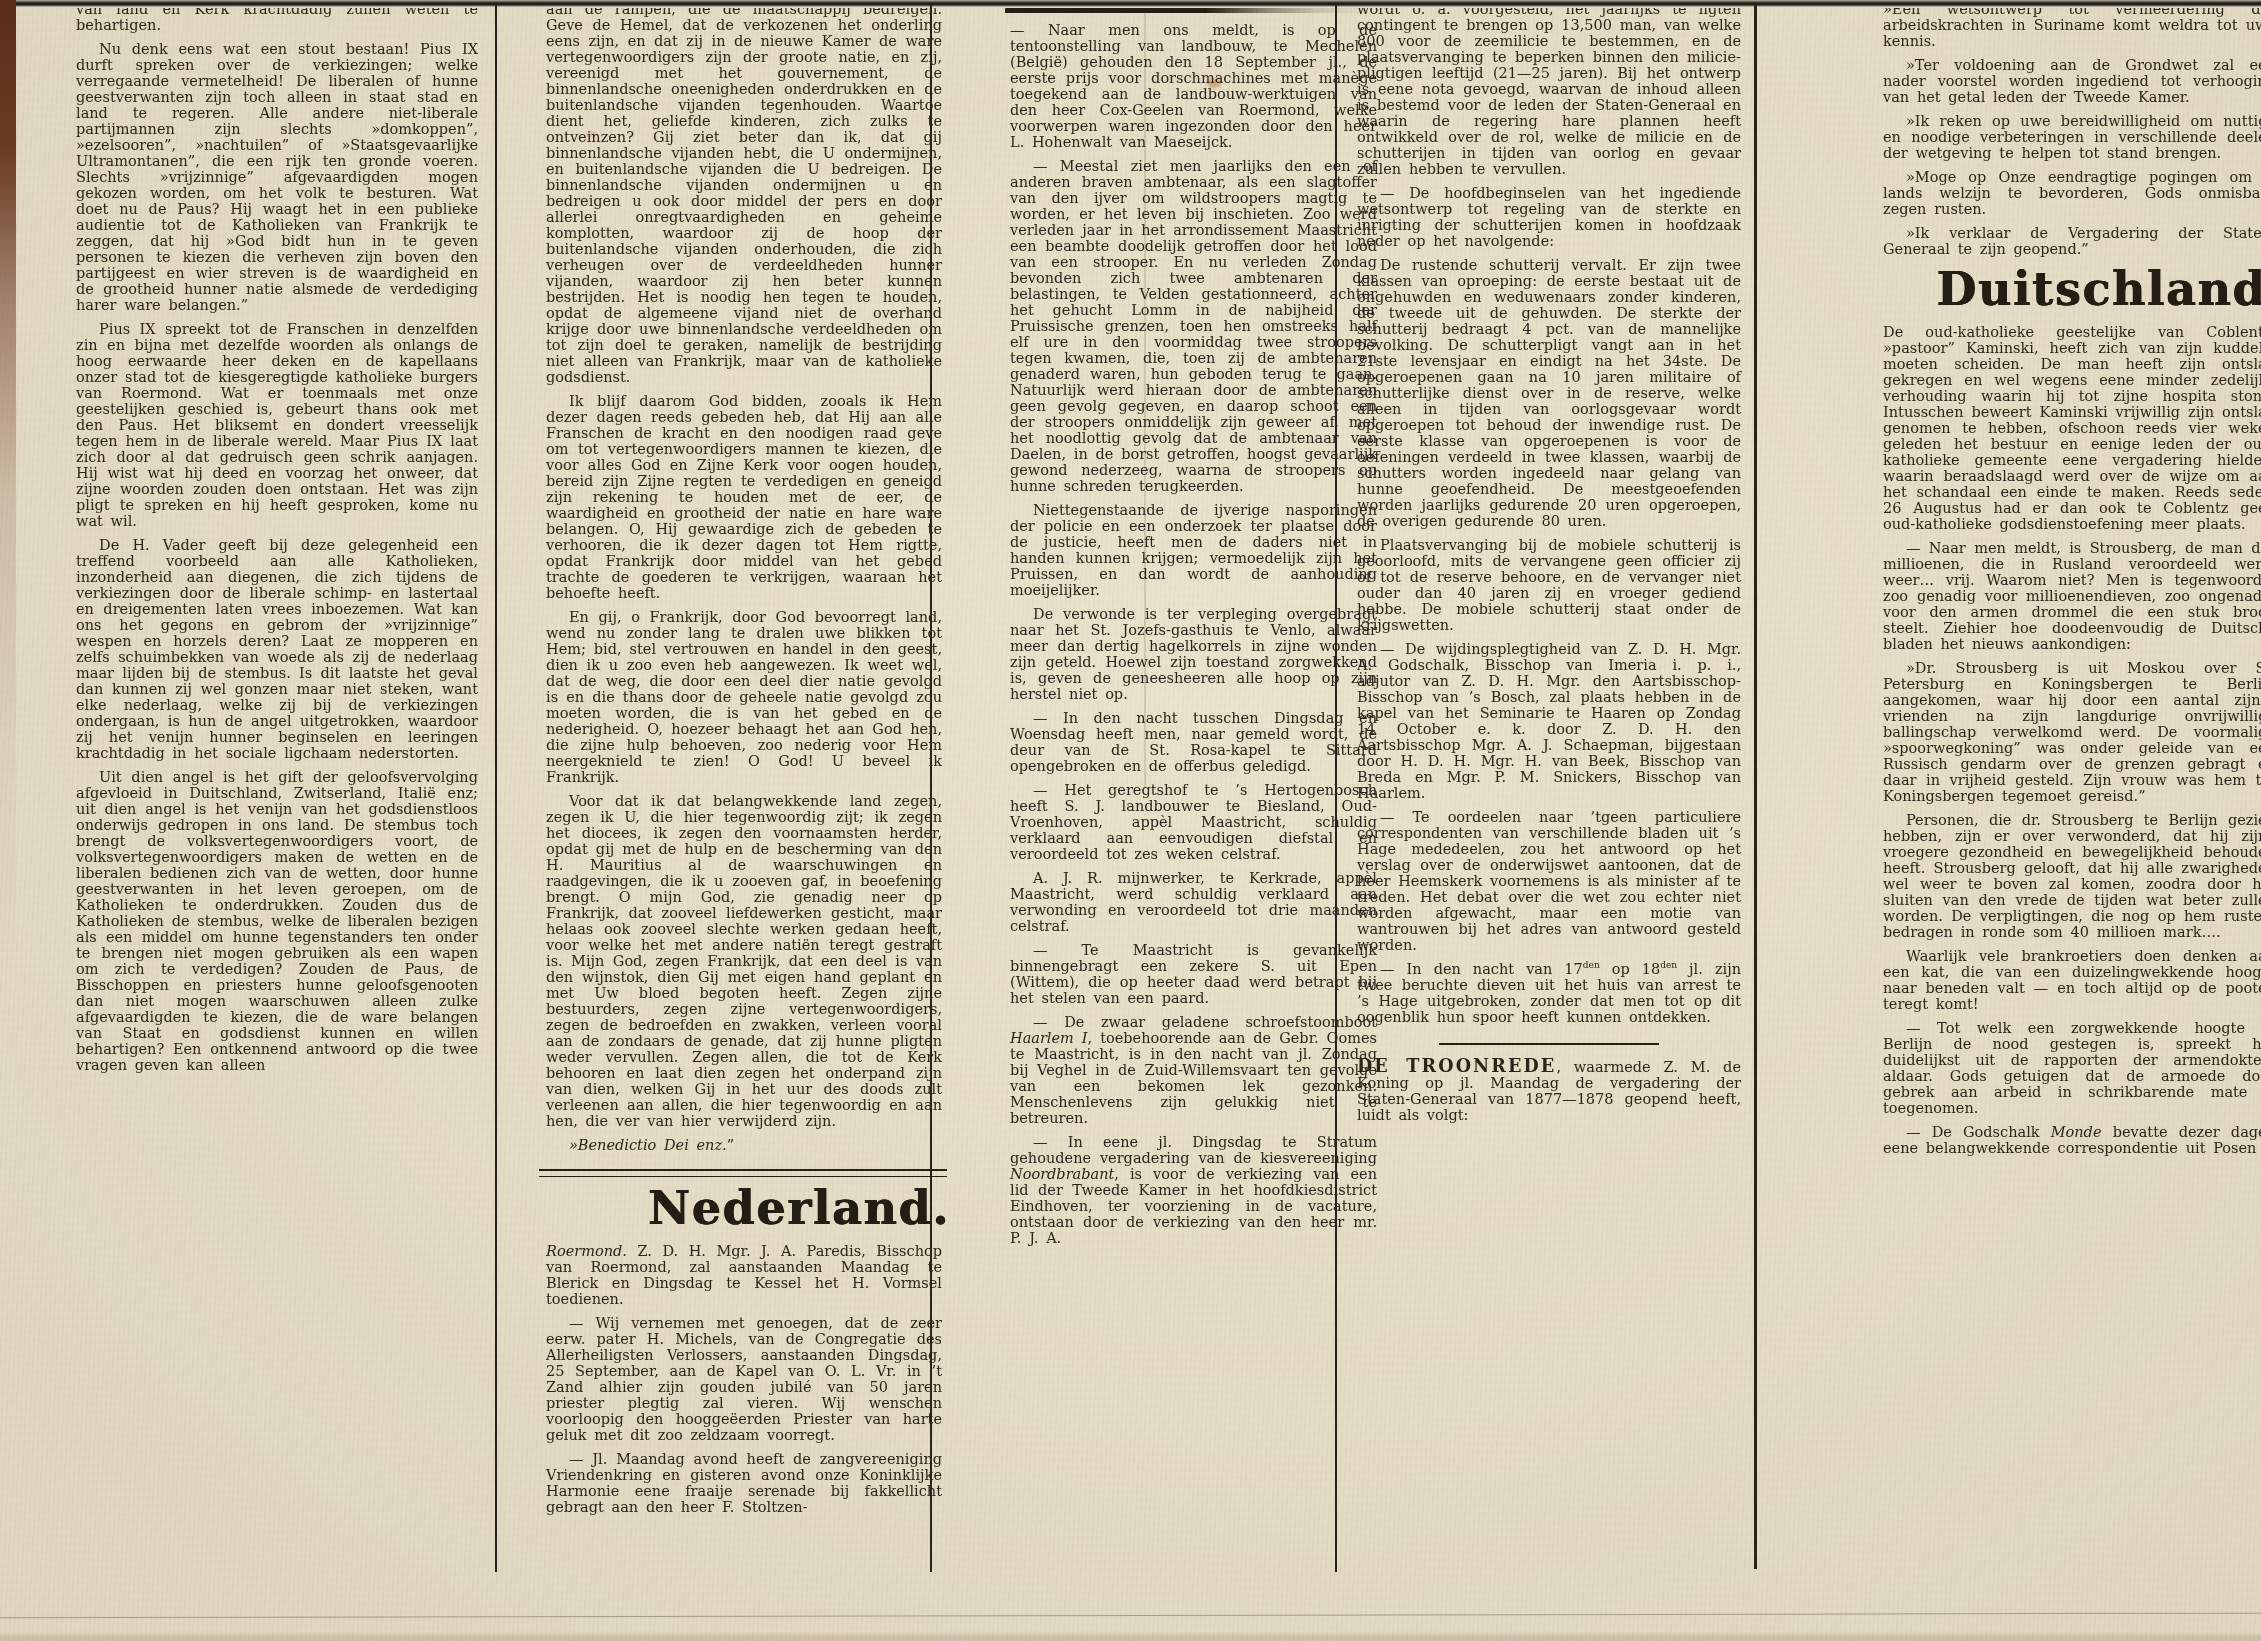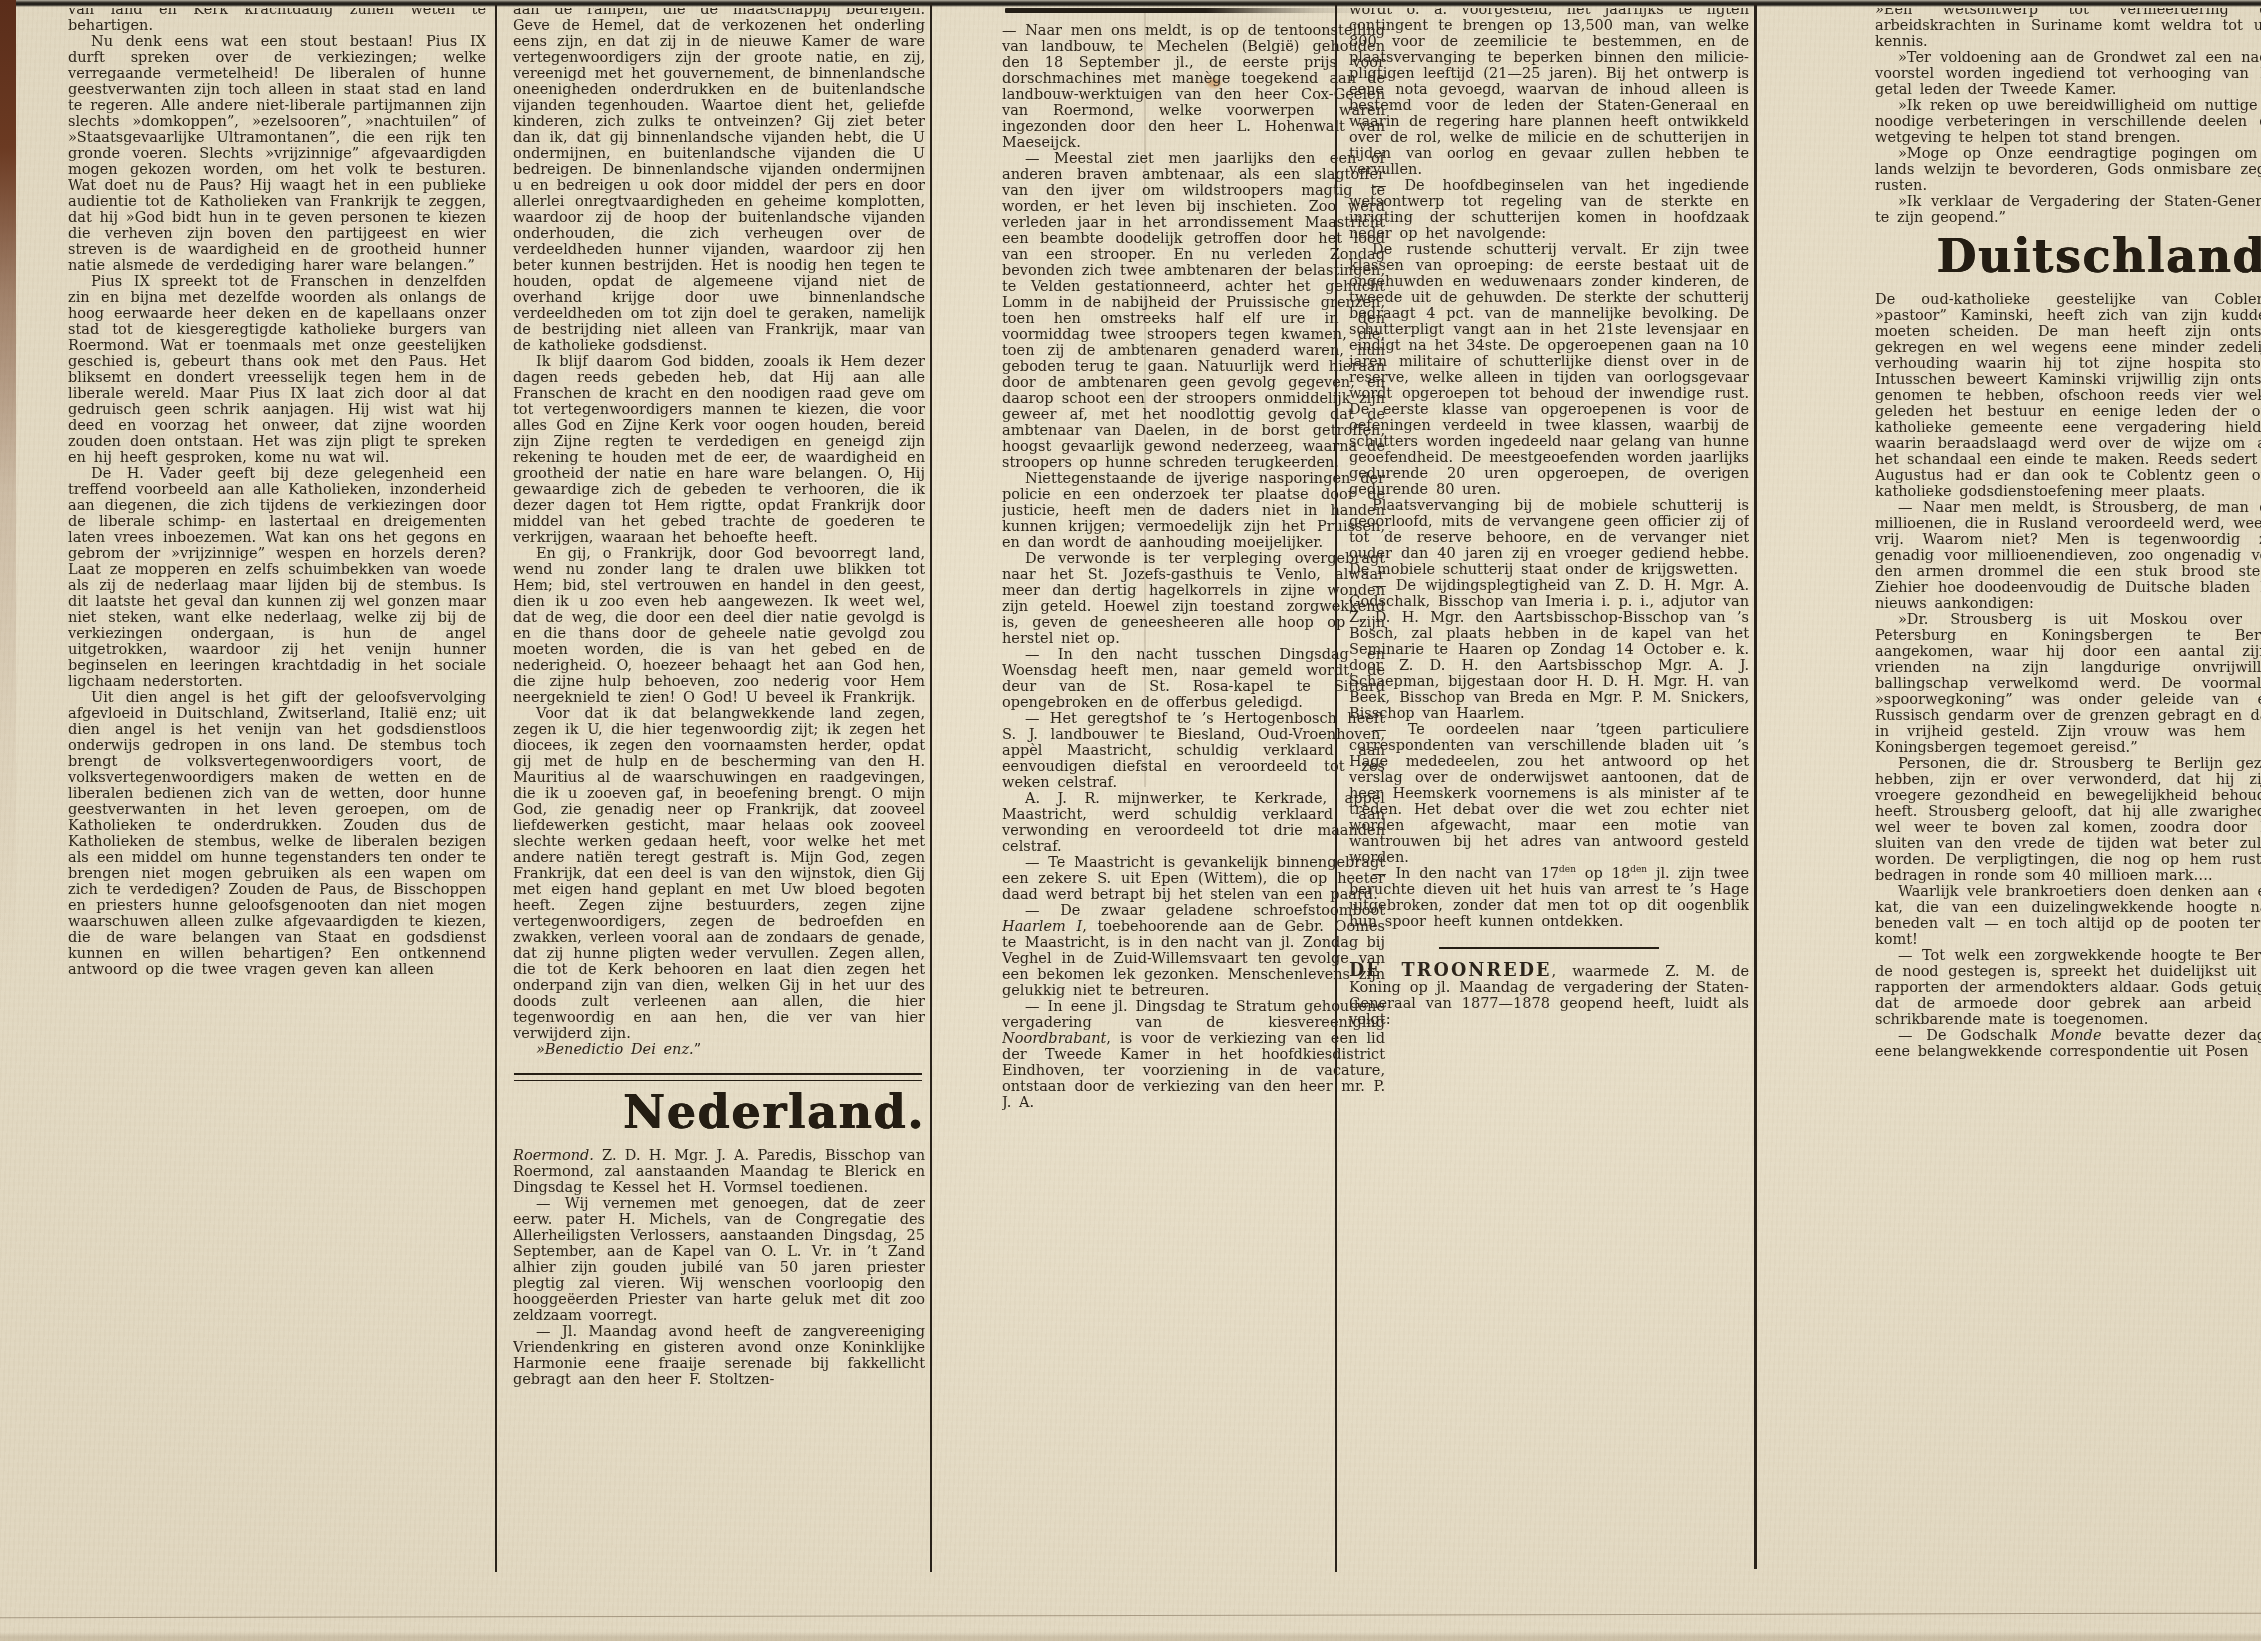--- a/index.html
+++ b/index.html
@@ -29,26 +29,26 @@
 
   
   .vrule{position:absolute;top:3.1px;width:1.6px;background:#29221a;}
   .vrule.r1{left:495px;height:1569px;}
   .vrule.r2{left:930px;height:1569px;}
   .vrule.r3{left:1335px;height:1569px;}
   .vrule.r4{left:1754px;height:1566px;width:3.1px;}
 
   .col{position:absolute;top:8.3px;height:1577px;overflow:hidden;text-align:justify;}
   .col1{left:68px;width:418px;}
-  .col2{left:513px;width:412px;}
+  .col2{left:538px;width:412px;}
   .col3{left:1002px;width:383px;}
   .col4{left:1349px;width:400px;}
   .col5{left:1875px;width:409px;}
 
-  .para{margin:0;font-size:14.5px;line-height:16px;word-spacing:3.1px;text-indent:23px;
+  .para{margin:8px;font-size:14.5px;line-height:16px;word-spacing:3.1px;text-indent:23px;
     text-align:justify;text-justify:inter-word;}
   .para.noindent{text-indent:0;}
   .para.cut-top{margin-top:-7.3px;}
   .i{font-style:italic;}
   .lead-caps{font-weight:bold;letter-spacing:2.1px;font-size:17.6px;}
   sup.dn{font-size:0.62em;vertical-align:super;line-height:0;}
 
   .cut-smear{height:4.7px;margin:0 15.5px 9.3px 3.1px;background:linear-gradient(90deg,#241e16 0 55%,rgba(36,30,22,0.5) 70%,rgba(36,30,22,0.15) 85%,rgba(0,0,0,0));border-radius:1px;}
 
   .double-rule{margin:15.5px 3.1px 0 1px;height:5.2px;border-top:2.6px solid #241d14;border-bottom:1.6px solid #241d14;}

